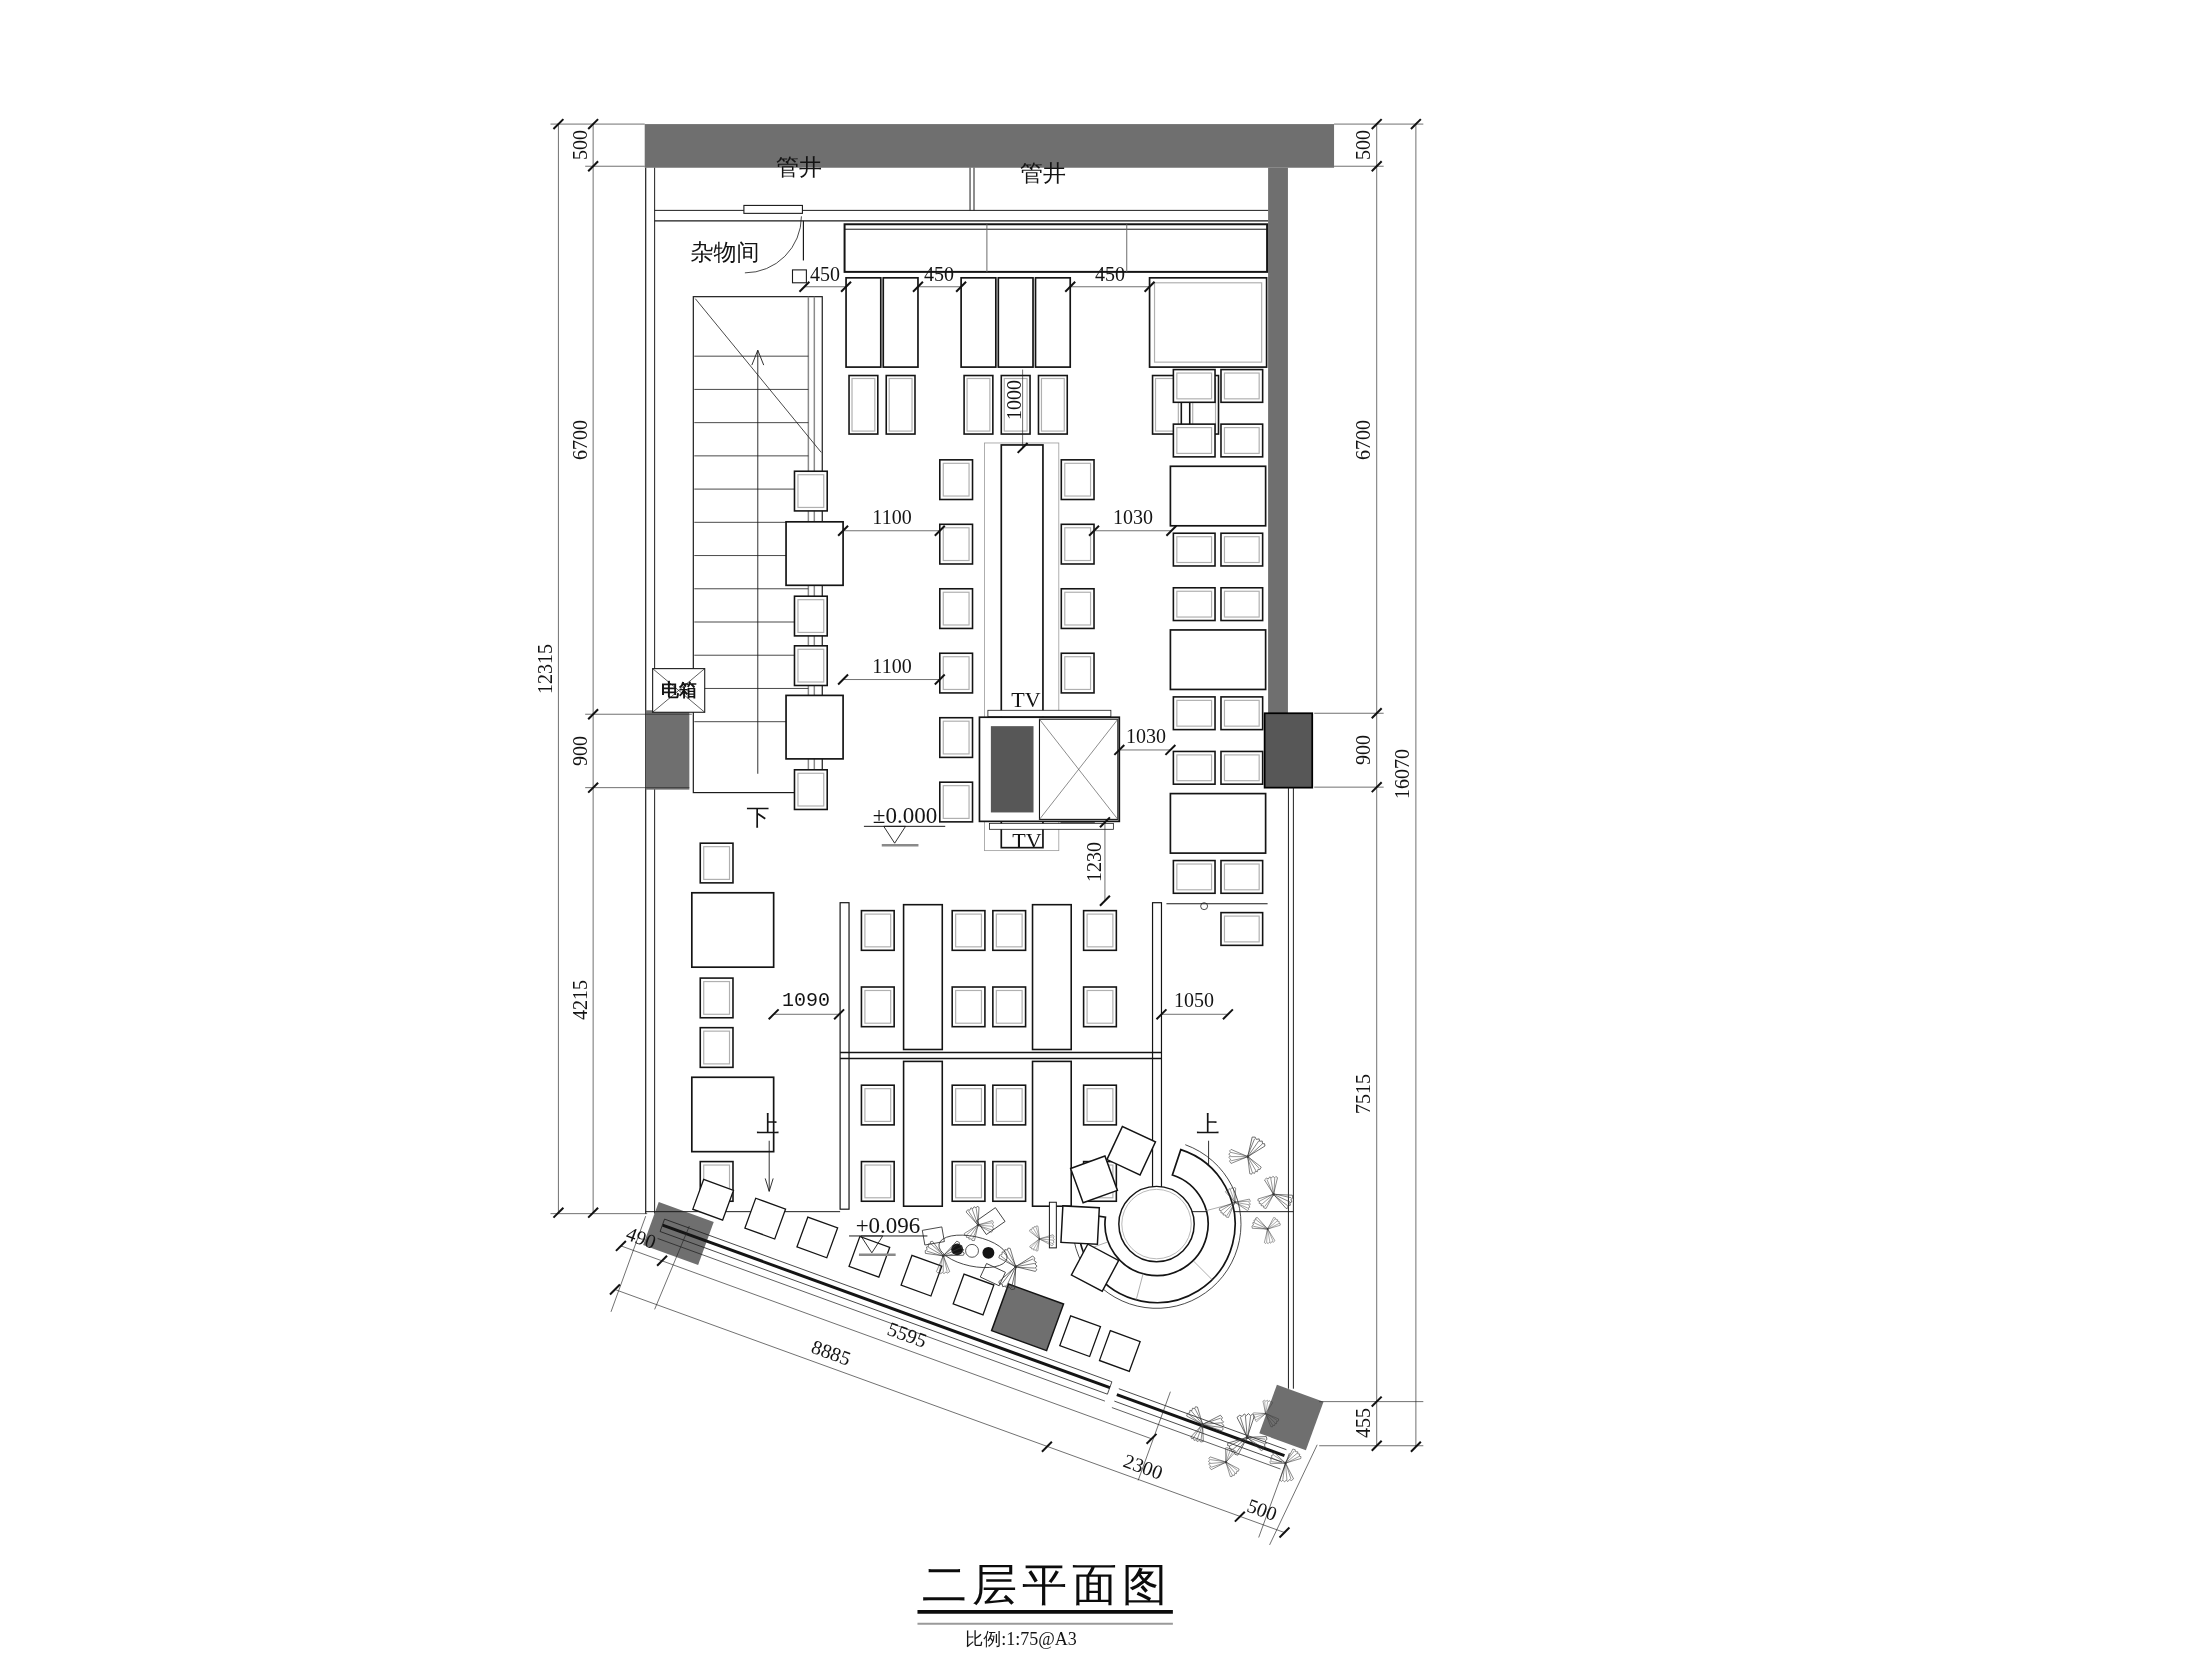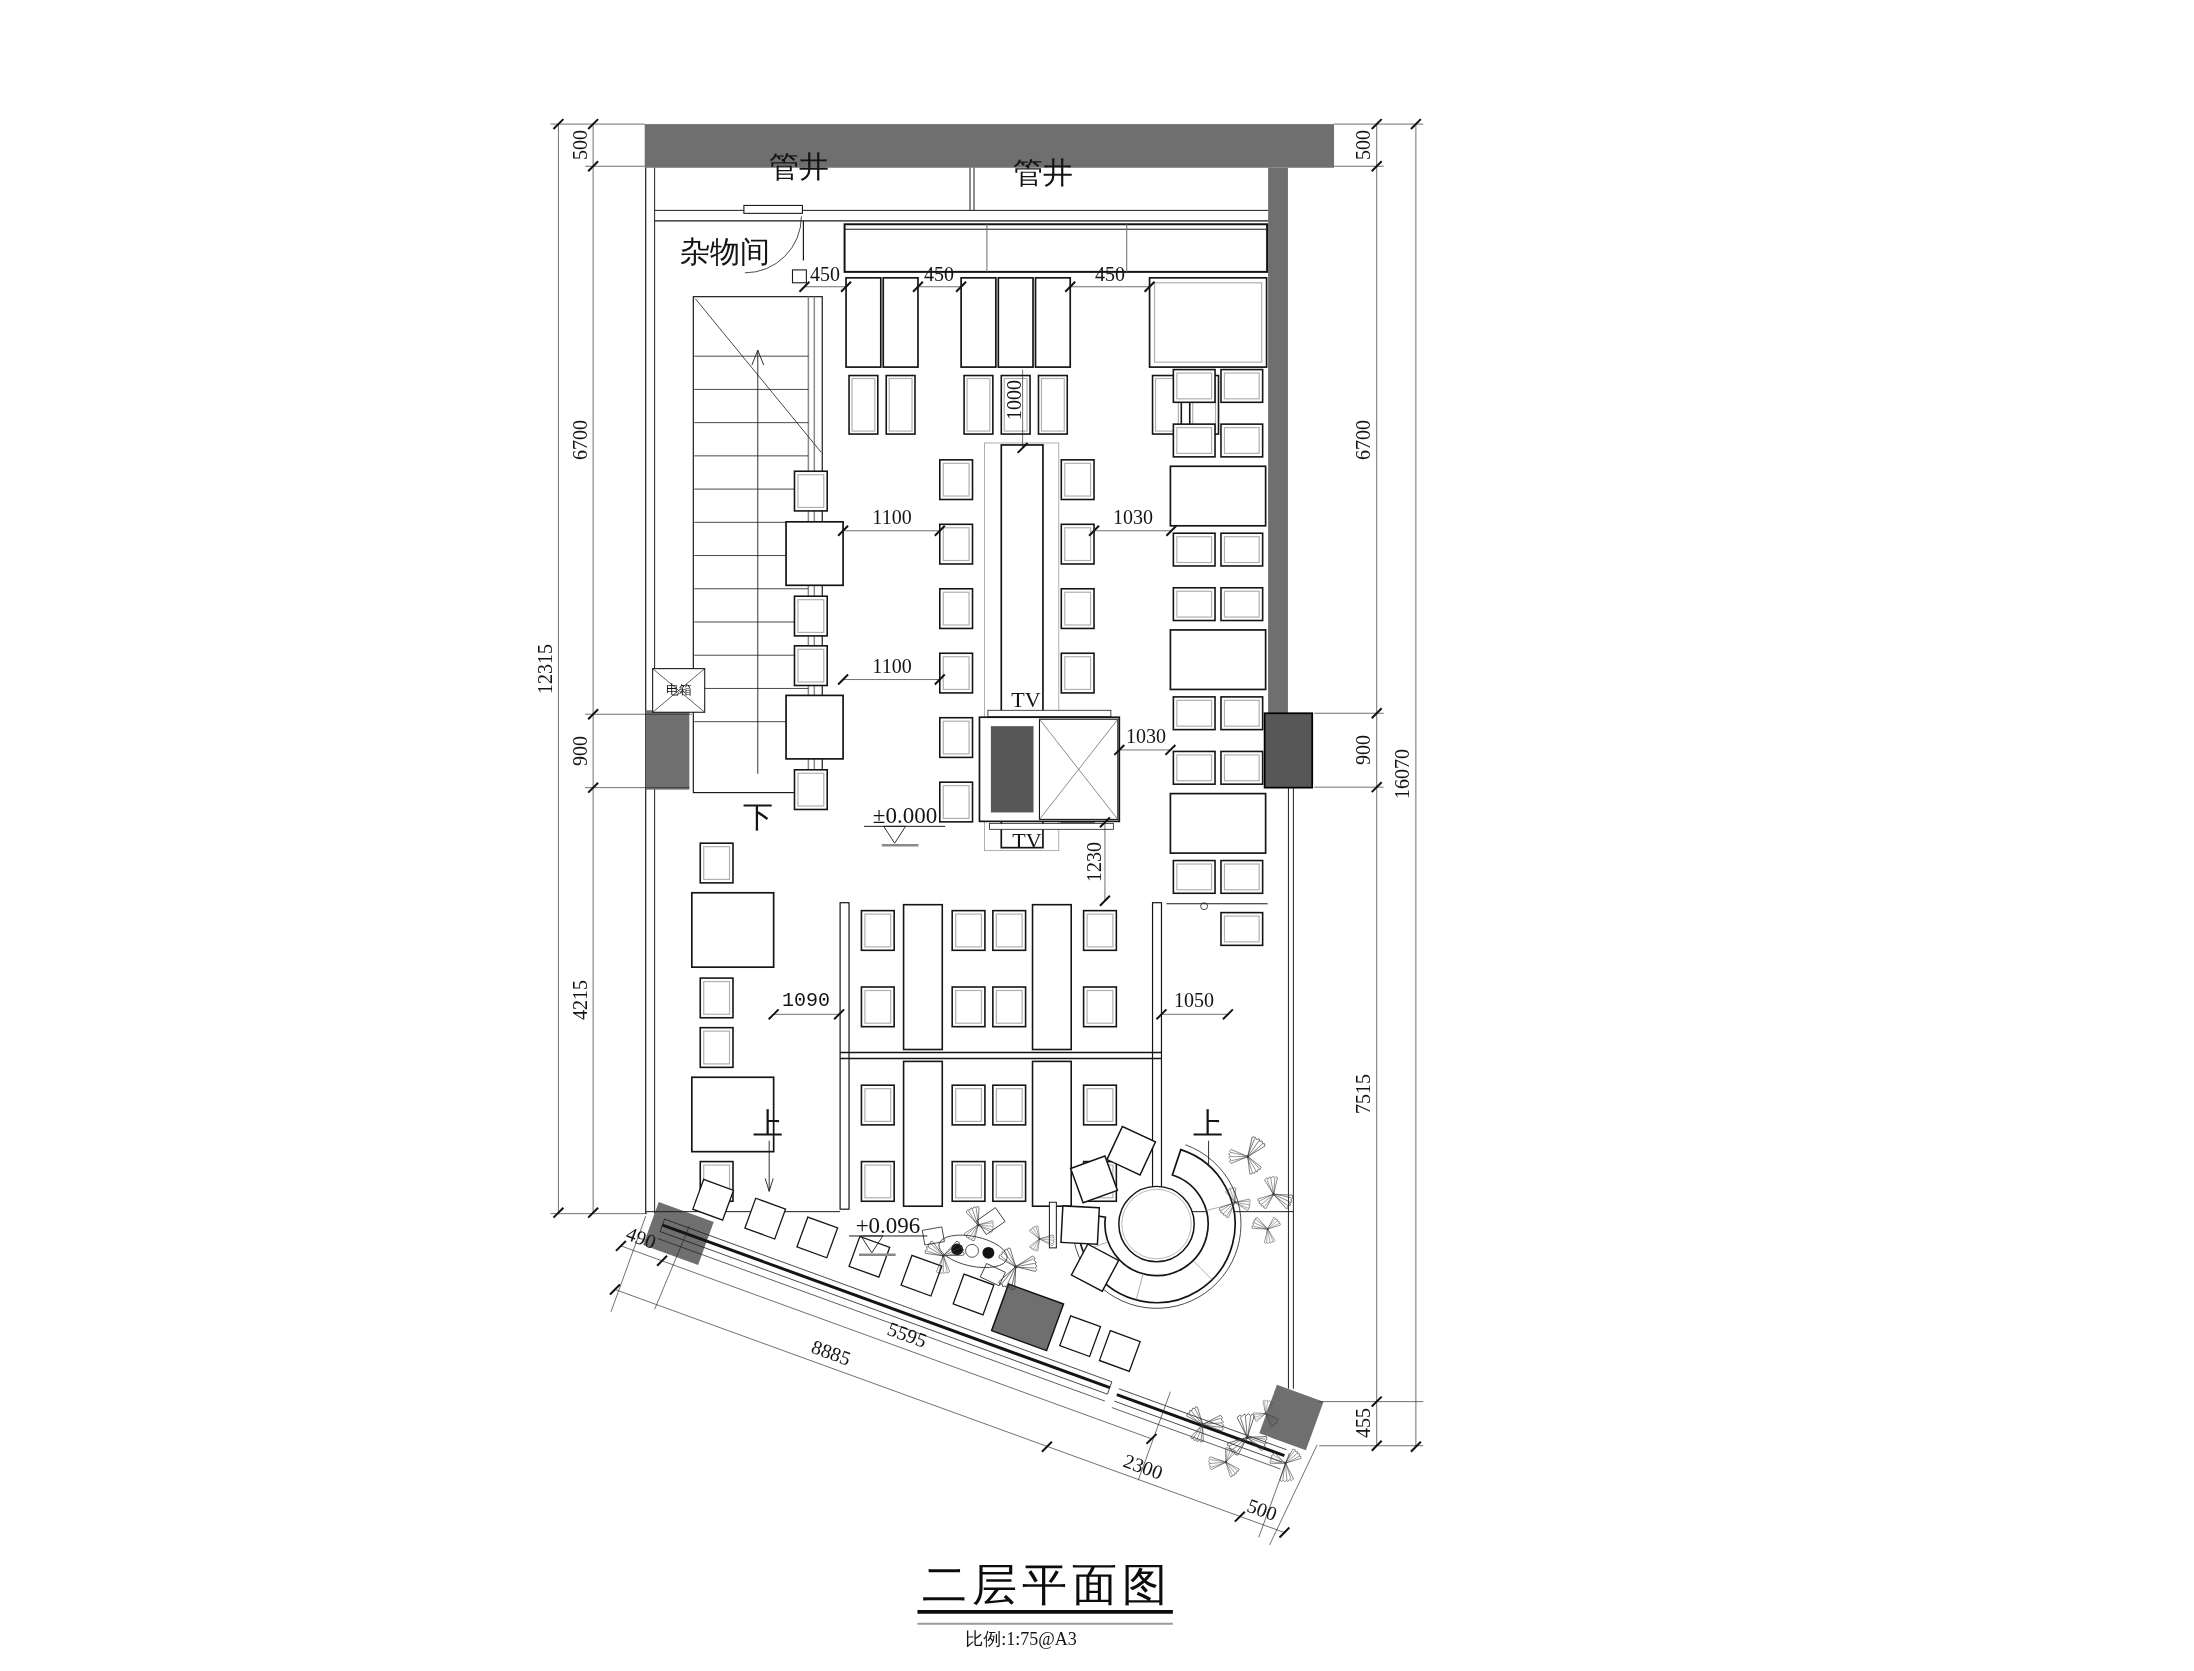--- a/index.html
+++ b/index.html
@@ -3,22 +3,22 @@
 <meta charset="utf-8">
 <style>
   html,body{margin:0;padding:0;background:#ffffff;}
   .sheet{position:relative;width:2194px;height:1672px;background:#fff;overflow:hidden;
          font-family:"Liberation Sans",sans-serif;}
   svg{position:absolute;left:0;top:0;}
   .lbl{position:absolute;transform:translate(-50%,-50%);
        font-family:"Liberation Serif",serif;font-size:20px;color:#141414;white-space:nowrap;}
   .r90{transform:translate(-50%,-50%) rotate(-90deg);}
   .r20{transform:translate(-50%,-50%) rotate(20deg);}
-  .cn{font-family:"Liberation Sans",sans-serif;font-size:30px;color:#141414;}
-  .sm{font-size:13px;}
+  .cn{font-family:"Liberation Sans",sans-serif;font-size:23px;color:#141414;}
+  .sm{font-size:18px;font-weight:bold;}
   .lev{font-size:23px;}
   .title{font-size:45px;letter-spacing:5px;color:#0c0c0c;}
   .subtitle{font-size:18px;color:#141414;}
 </style>
 </head>
 <body>
 
 <div class="sheet">
 
 <svg width="2194" height="1672" viewBox="0 0 4424 3371">

